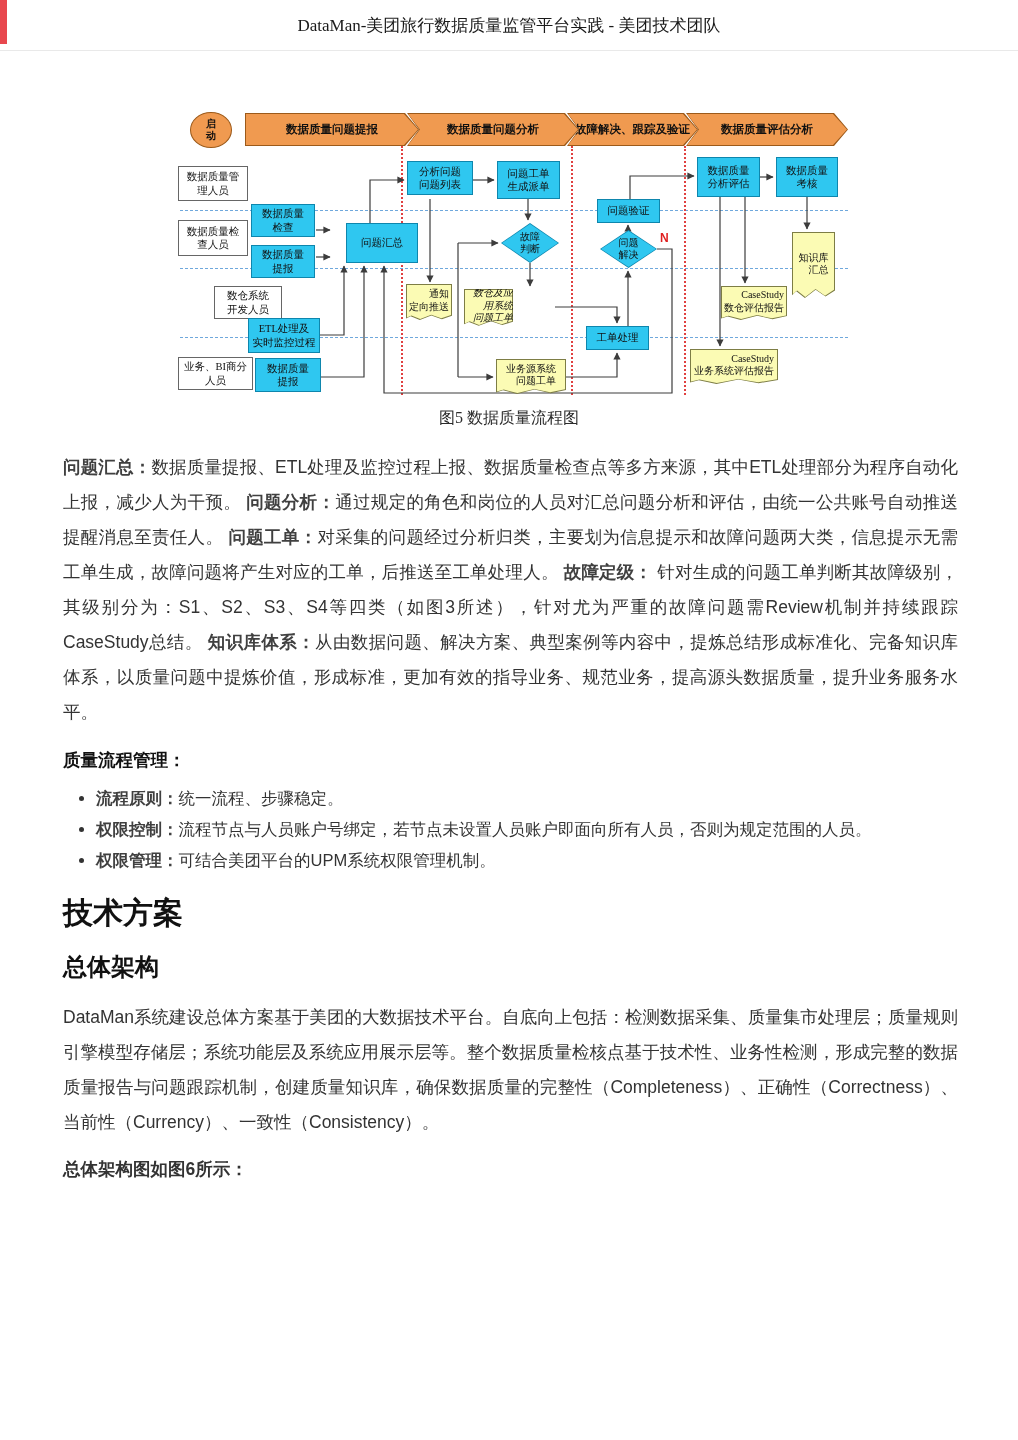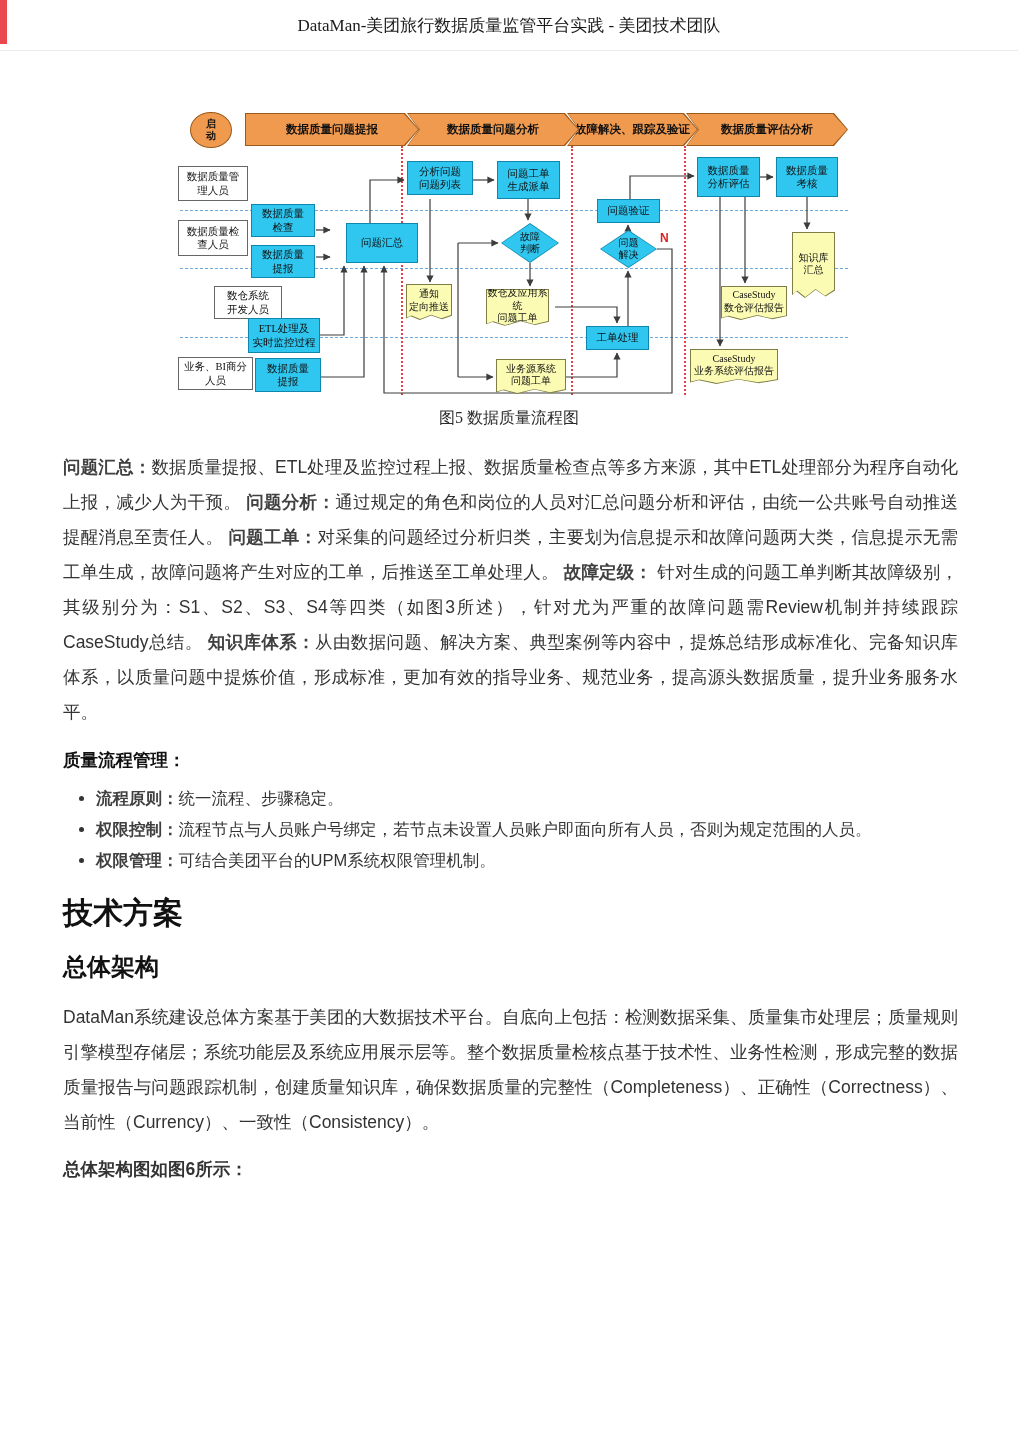--- a/index.html
+++ b/index.html
@@ -29,21 +29,21 @@
   .chev.mid, .chev.mid .fill{clip-path:polygon(0 0,calc(100% - 14px) 0,100% 50%,calc(100% - 14px) 100%,0 100%,12px 50%);}
   .lane{border:1px solid #666;background:#fff;}
   .lane .lbl{font-size:10.5px;}
   .box{border:1px solid #0e86ad;background:#2fc7f0;box-sizing:border-box;}
   .box .lbl{font-size:10.5px;}
   .dia{background:#0e86ad;clip-path:polygon(50% 0,100% 50%,50% 100%,0 50%);}
   .dia .fill{position:absolute;inset:1px;background:#2fc7f0;clip-path:polygon(50% 0,100% 50%,50% 100%,0 50%);}
   .dia .lbl{font-size:10px;z-index:2;}
   .doc{background:#7d7d45;clip-path:polygon(0 0,100% 0,100% 86%,78% 95%,55% 85%,30% 97%,10% 87%,0 93%);}
   .doc .fill{position:absolute;inset:1px;background:#fbfbb4;clip-path:polygon(0 0,100% 0,100% 86%,78% 95%,55% 85%,30% 97%,10% 87%,0 93%);}
-  .doc .lbl{font-size:10px;padding-bottom:4px;z-index:2;}
+  .doc .lbl{font-size:10px;padding-bottom:4px;z-index:2;text-align:right;}
   .lanesep{border-top:1px dashed #6fa8dc;height:0;}
   .phasesep{border-left:2px dotted #e04040;width:0;}
   .n-flag{position:absolute;color:#e02020;font-weight:bold;font-size:12px;
     font-family:"Liberation Sans",sans-serif;}
   .fig-caption{position:absolute;left:0;top:308px;width:1018px;text-align:center;
     font-size:16px;color:#2b2b2b;}
   svg.wires{position:absolute;left:0;top:0;width:1018px;height:348px;pointer-events:none;}
   
   .article{position:absolute;left:63px;top:450px;width:895px;}
   .article p{margin:0;font-size:17.5px;line-height:35px;text-align:justify;color:#333;}
@@ -196,21 +196,21 @@
     <span class="lbl">问题
 解决</span>
   </div>
   <span class="n-flag" style="left:660px;top:131px;">N</span>
 
   <div class="abs doc" style="left:406px;top:184px;width:46px;height:37px;">
     <div class="fill"></div>
     <span class="lbl">通知
 定向推送</span>
   </div>
-  <div class="abs doc" style="left:486px;top:189px;width:63px;height:38px;">
+  <div class="abs doc" style="left:464px;top:189px;width:49px;height:38px;font-style:italic;">
     <div class="fill"></div>
     <span class="lbl">数仓及应用系统
 问题工单</span>
   </div>
   <div class="abs doc" style="left:496px;top:259px;width:70px;height:36px;">
     <div class="fill"></div>
     <span class="lbl">业务源系统
 问题工单</span>
   </div>
   <div class="abs doc" style="left:792px;top:132px;width:43px;height:68px;">

